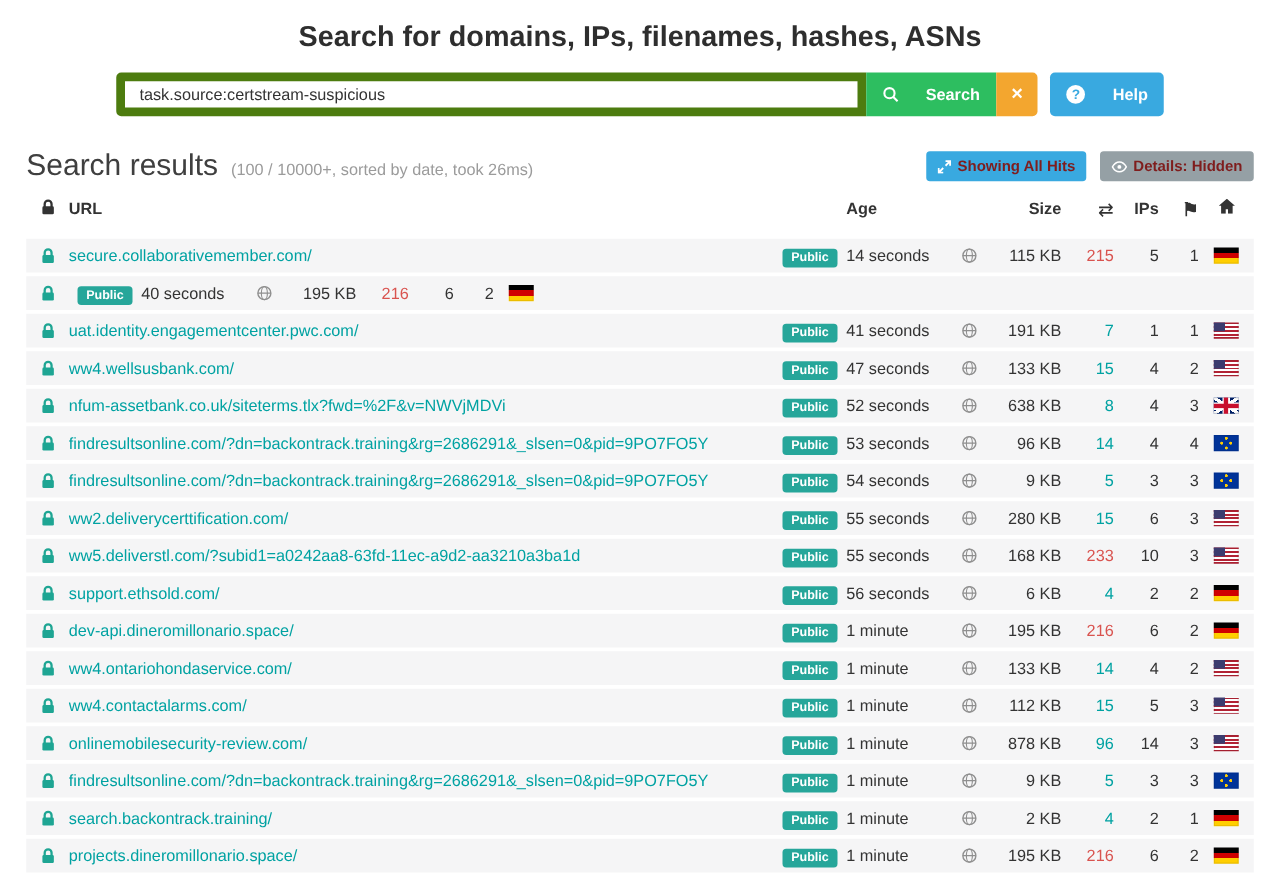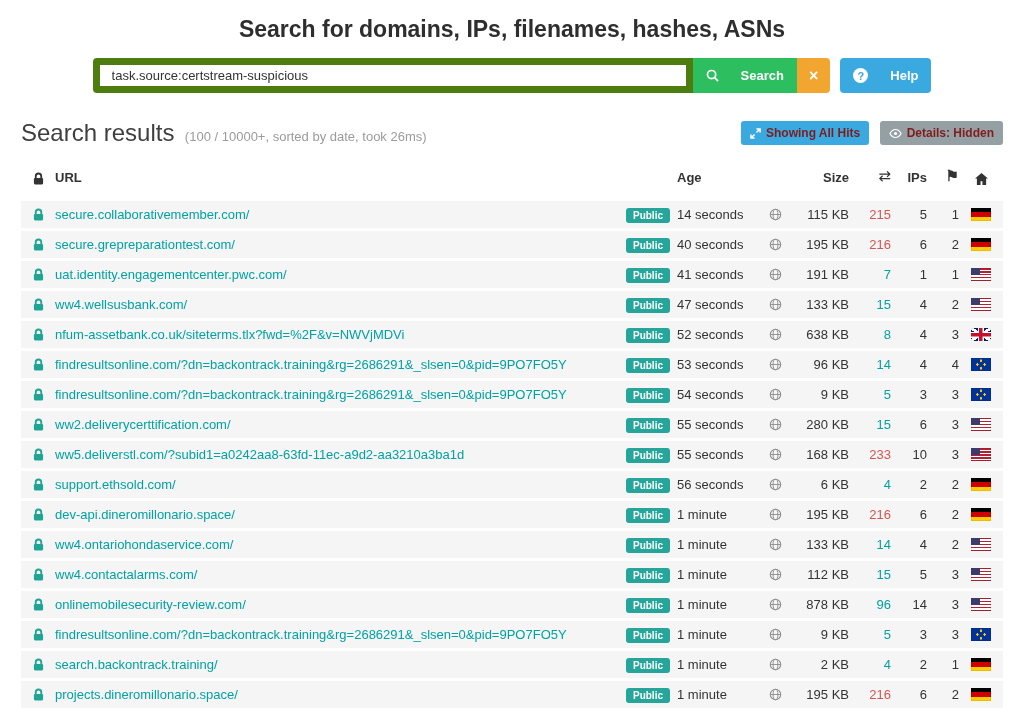--- a/index.html
+++ b/index.html
@@ -30,21 +30,21 @@
           background:#fff;color:var(--info-blue);border-radius:50%;font-size:11px;font-weight:bold;}
 
   .results-bar{display:flex;align-items:center;justify-content:space-between;margin-bottom:12px;}
   .results-heading{font-size:24px;color:#3f3f3f;}
   .results-meta{font-size:13px;color:#9b9b9b;margin-left:6px;}
   .pill{display:inline-flex;align-items:center;gap:5px;color:#7f1d1d;font-size:12px;font-weight:bold;
         border:none;border-radius:3px;padding:5px 9px;font-family:inherit;cursor:pointer;}
   .pill-blue{background:var(--info-blue);}
   .pill-gray{background:var(--muted-gray);margin-left:6px;}
 
-  .thead{display:flex;align-items:flex-end;height:26px;margin-bottom:16px;font-weight:bold;font-size:13px;color:#333;}
+  .thead{display:flex;align-items:flex-start;height:26px;margin-bottom:6px;font-weight:bold;font-size:13px;color:#333;}
   .row{display:flex;align-items:center;height:27px;background:#f5f5f6;margin-bottom:3px;font-size:13px;}
 
   .col-lock{width:34px;display:flex;justify-content:center;align-items:center;}
   .col-url{flex:1;overflow:hidden;white-space:nowrap;}
   .col-badge{width:58px;text-align:center;}
   .col-age{width:86px;}
   .col-globe{width:24px;display:flex;justify-content:center;align-items:center;}
   .col-size{width:62px;text-align:right;}
   .col-req{width:42px;text-align:right;font-weight:normal;}
   .col-ips{width:36px;text-align:right;}
@@ -187,21 +187,20 @@
     </div>
       <div class="row">
       <span class="col-lock">
         <span class="lock-row">
             <svg width="11" height="13" viewBox="0 0 12 14">
               <path d="M3 7V4.5a3 3 0 016 0V7" fill="none" stroke="currentColor" stroke-width="2"></path>
               <rect x="1" y="6.5" width="10" height="7" rx="1.2" fill="currentColor"></rect>
             </svg>
           </span>
       </span>
-      <span class="col-url"><a class="url-link" href="#">secure.grepreparationtest.com/</a></span>
       <span class="col-badge"><span class="badge">Public</span></span>
       <span class="col-age">40 seconds</span>
       <span class="col-globe">
         <svg width="13" height="13" viewBox="0 0 14 14">
             <circle cx="7" cy="7" r="5.6" fill="none" stroke="#8f8f8f" stroke-width="1.2"></circle>
             <ellipse cx="7" cy="7" rx="2.6" ry="5.6" fill="none" stroke="#8f8f8f" stroke-width="1"></ellipse>
             <line x1="1.4" y1="7" x2="12.6" y2="7" stroke="#8f8f8f" stroke-width="1"></line>
           </svg>
       </span>
       <span class="col-size">195 KB</span>

